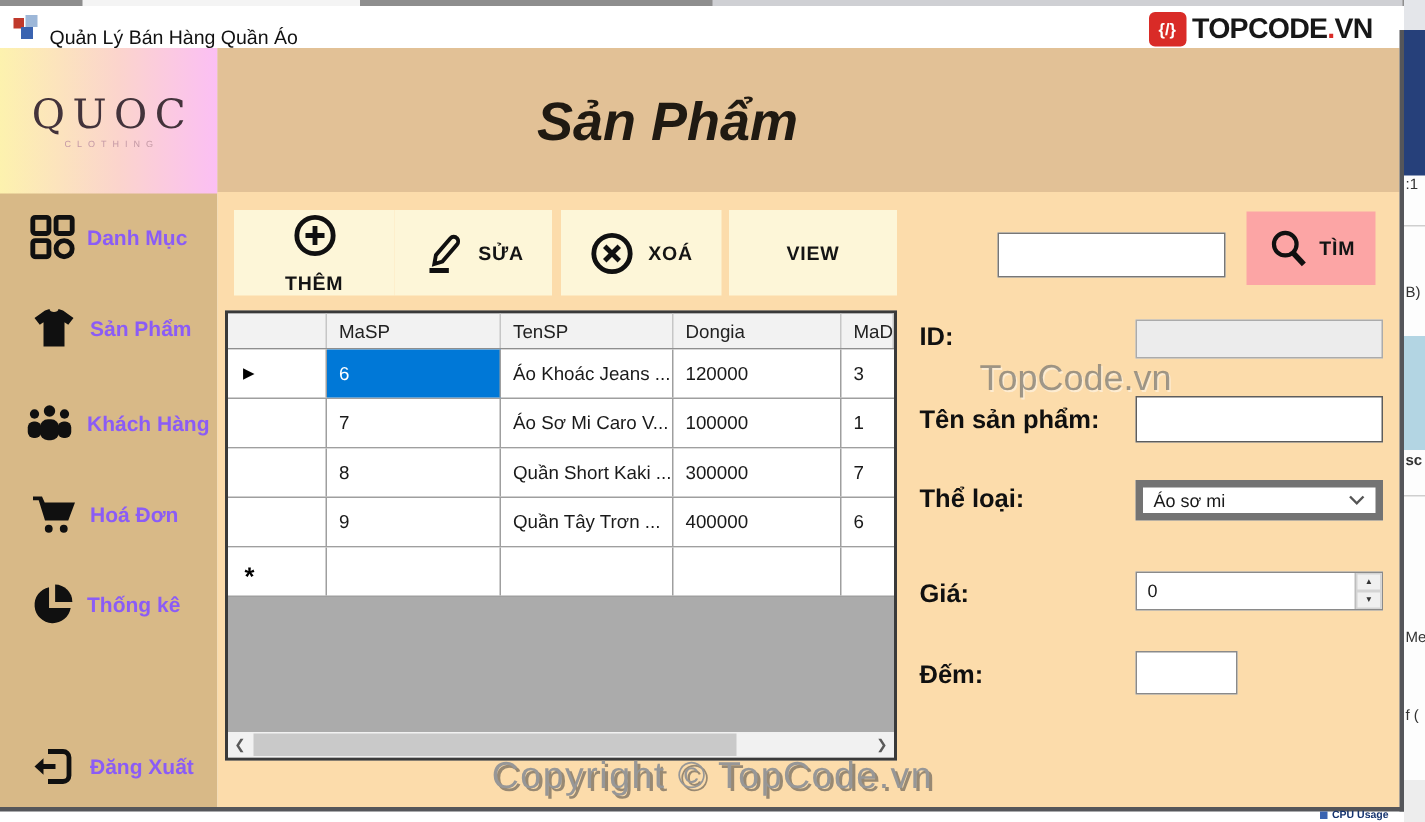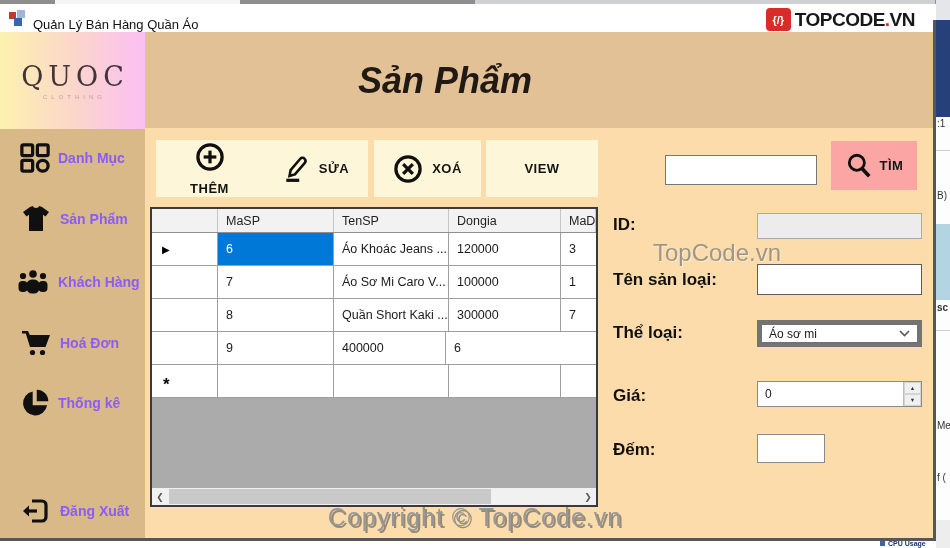--- a/index.html
+++ b/index.html
@@ -279,20 +279,21 @@
       <div class="g-cell c-rowhead"></div>
       <div class="g-cell c-masp">8</div>
       <div class="g-cell c-tensp">Quần Short Kaki ...</div>
       <div class="g-cell c-dongia">300000</div>
       <div class="g-cell c-mad">7</div>
     </div>
 
     <div class="g-row">
       <div class="g-cell c-rowhead"></div>
       <div class="g-cell c-masp">9</div>
+      <div class="g-cell c-tensp">Quần Tây Trơn ...</div>
       <div class="g-cell c-dongia">400000</div>
       <div class="g-cell c-mad">6</div>
     </div>
 
     <div class="g-row">
       <div class="g-cell c-rowhead">
           <span class="new-marker">*</span>
         </div>
       <div class="g-cell c-masp"></div>
       <div class="g-cell c-tensp"></div>
@@ -307,21 +308,21 @@
       <div class="g-thumb"></div>
       <span class="g-arr right">❯</span>
     </div>
   </div>
 
   <div class="abs f-label" style="left:613px; top:215px;">ID:</div>
   <input class="abs f-id" readonly="" value="" style="">
 
   <div class="abs wm-panel">TopCode.vn</div>
 
-  <div class="abs f-label" style="left:613px; top:270px;">Tên sản loại:</div>
+  <div class="abs f-label" style="left:613px; top:270px;">Tên sản phẩm:</div>
   <input class="abs f-input f-name" value="" style="">
 
   <div class="abs f-label" style="left:613px; top:323px;">Thể loại:</div>
   <div class="abs combo">
     <span class="combo-text">Áo sơ mi</span>
     <span class="combo-chev">
       <svg width="11" height="7" viewBox="0 0 11 7">
           <polyline points="1,1 5.5,5.5 10,1" fill="none" stroke="#555" stroke-width="1.6"></polyline>
         </svg>
     </span>

